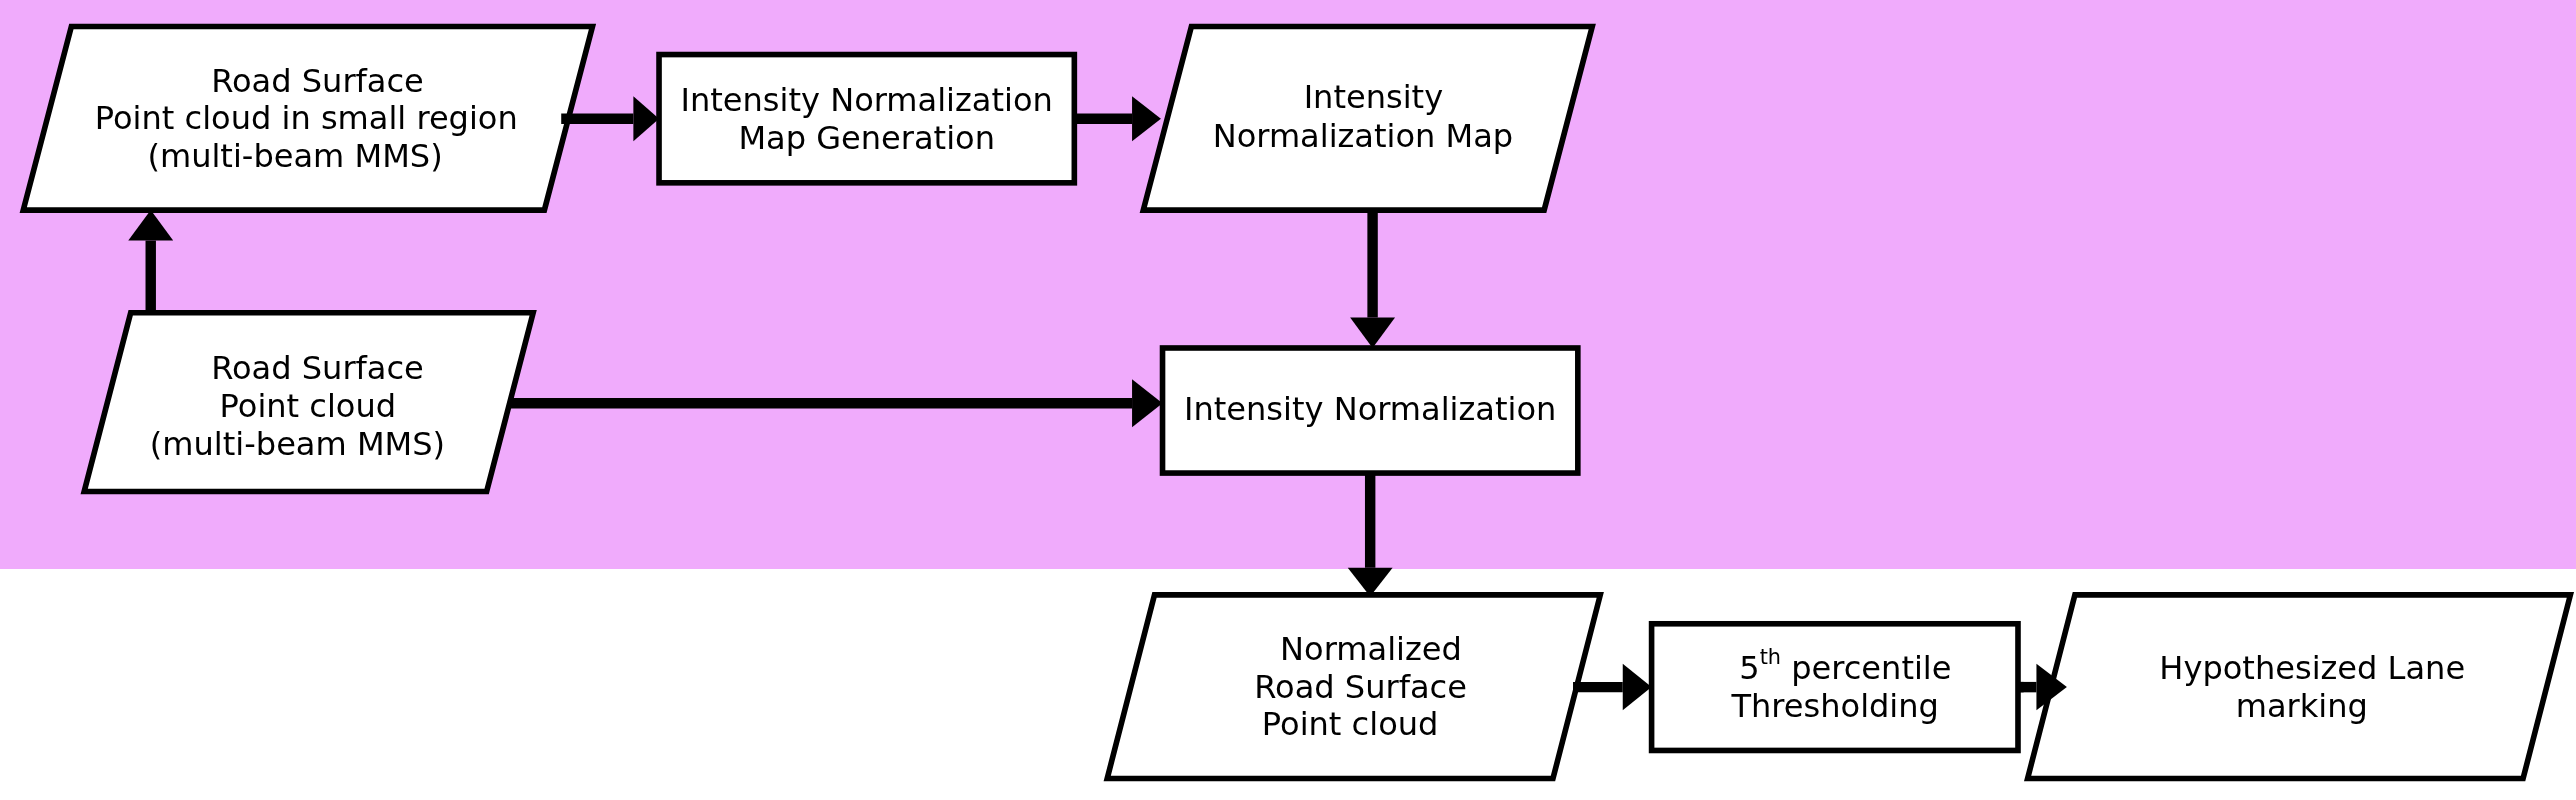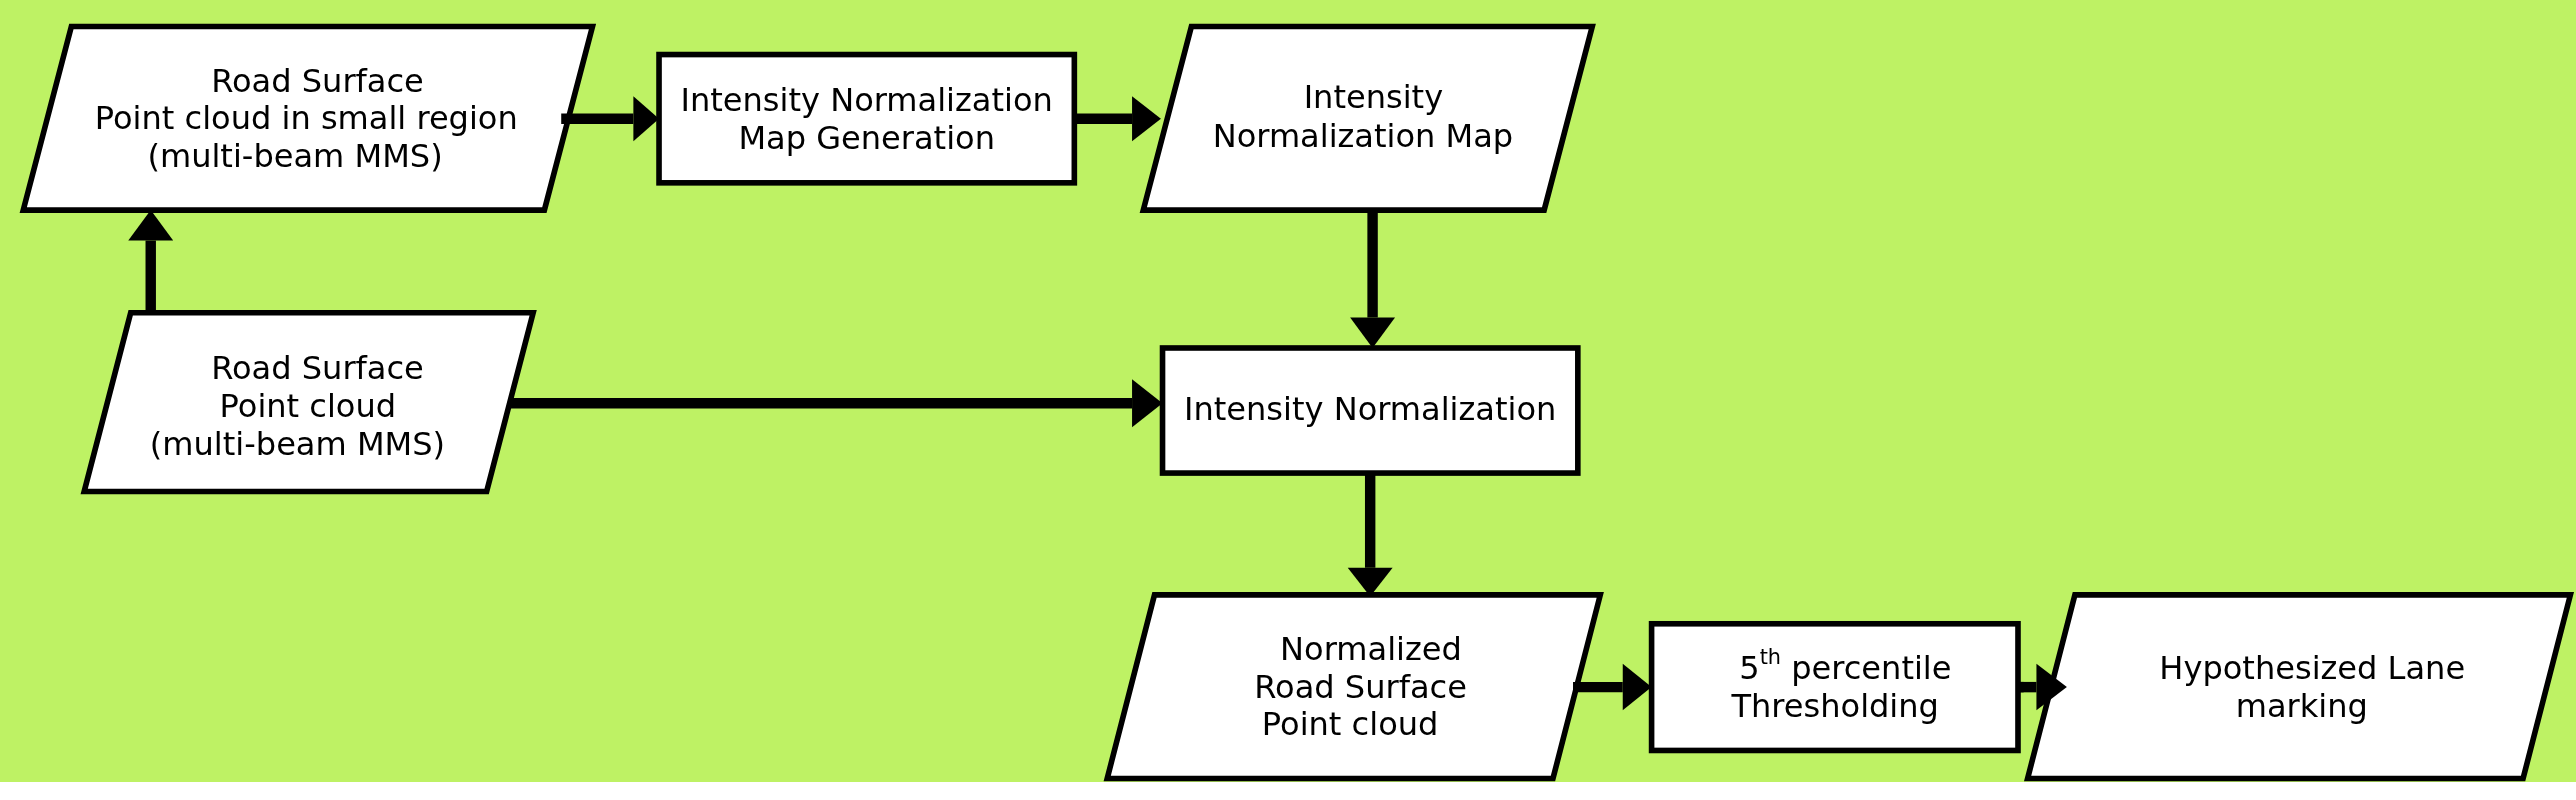--- a/index.html
+++ b/index.html
@@ -10,22 +10,22 @@
   }
   body {
     width: 2576px;
     height: 801px;
     overflow: hidden;
     font-family: "DejaVu Sans", "Liberation Sans", sans-serif;
   }
   #flowchart-root {
     position: relative;
     width: 2576px;
-    height: 782px;
-    background: #bef264;
+    height: 569px;
+    background: #f0abfc;
   }
   svg.diagram {
     display: block;
     width: 2576px;
     height: 801px;
   }
   .shape-outline {
     fill: #ffffff;
     stroke: #000000;
     stroke-width: 7;

